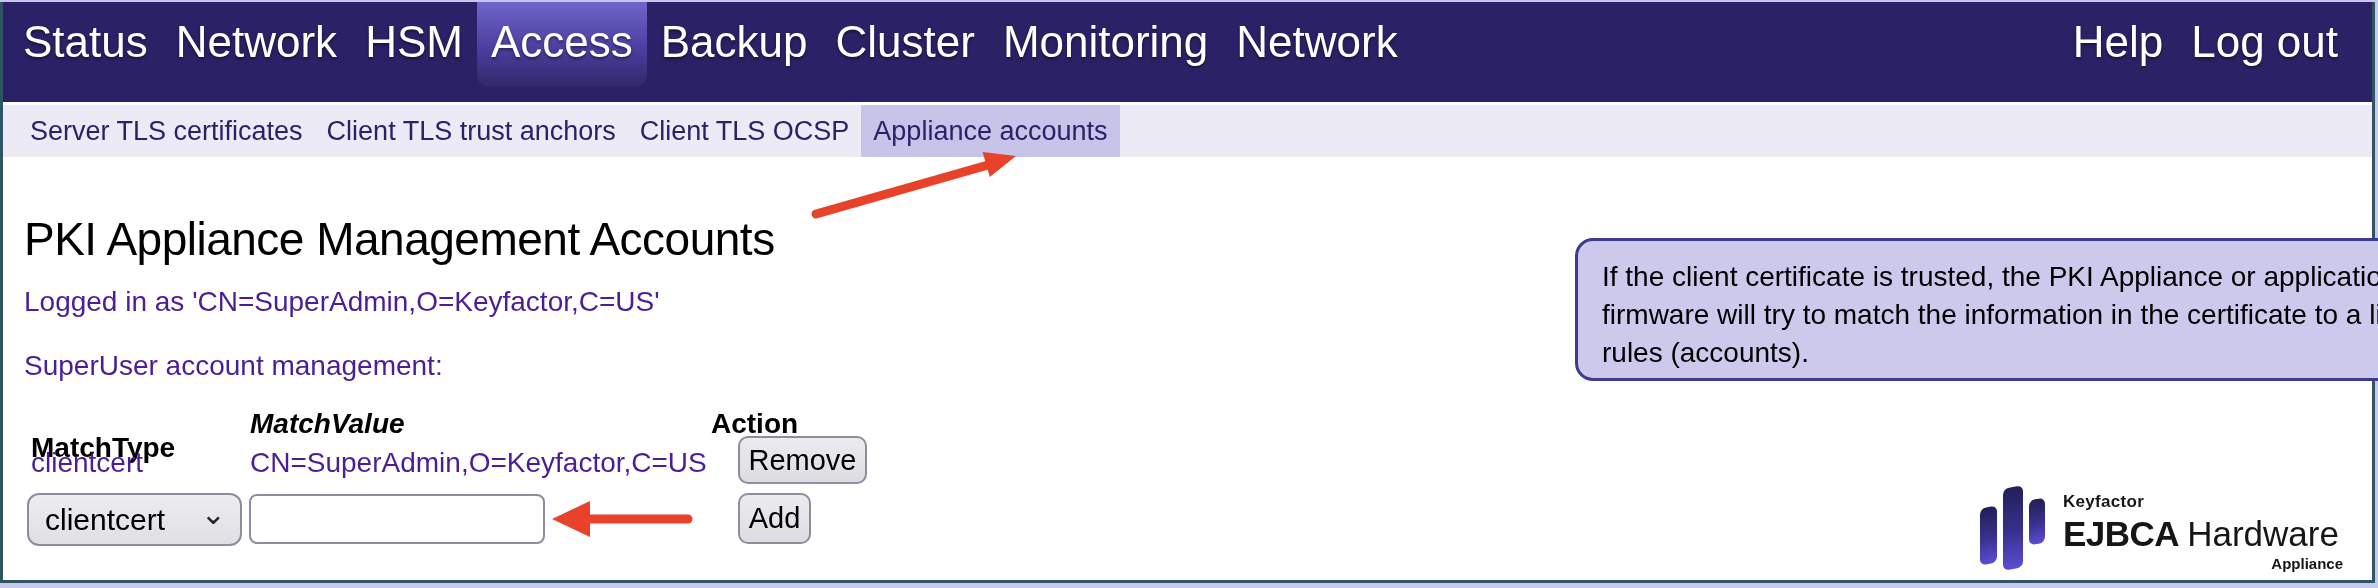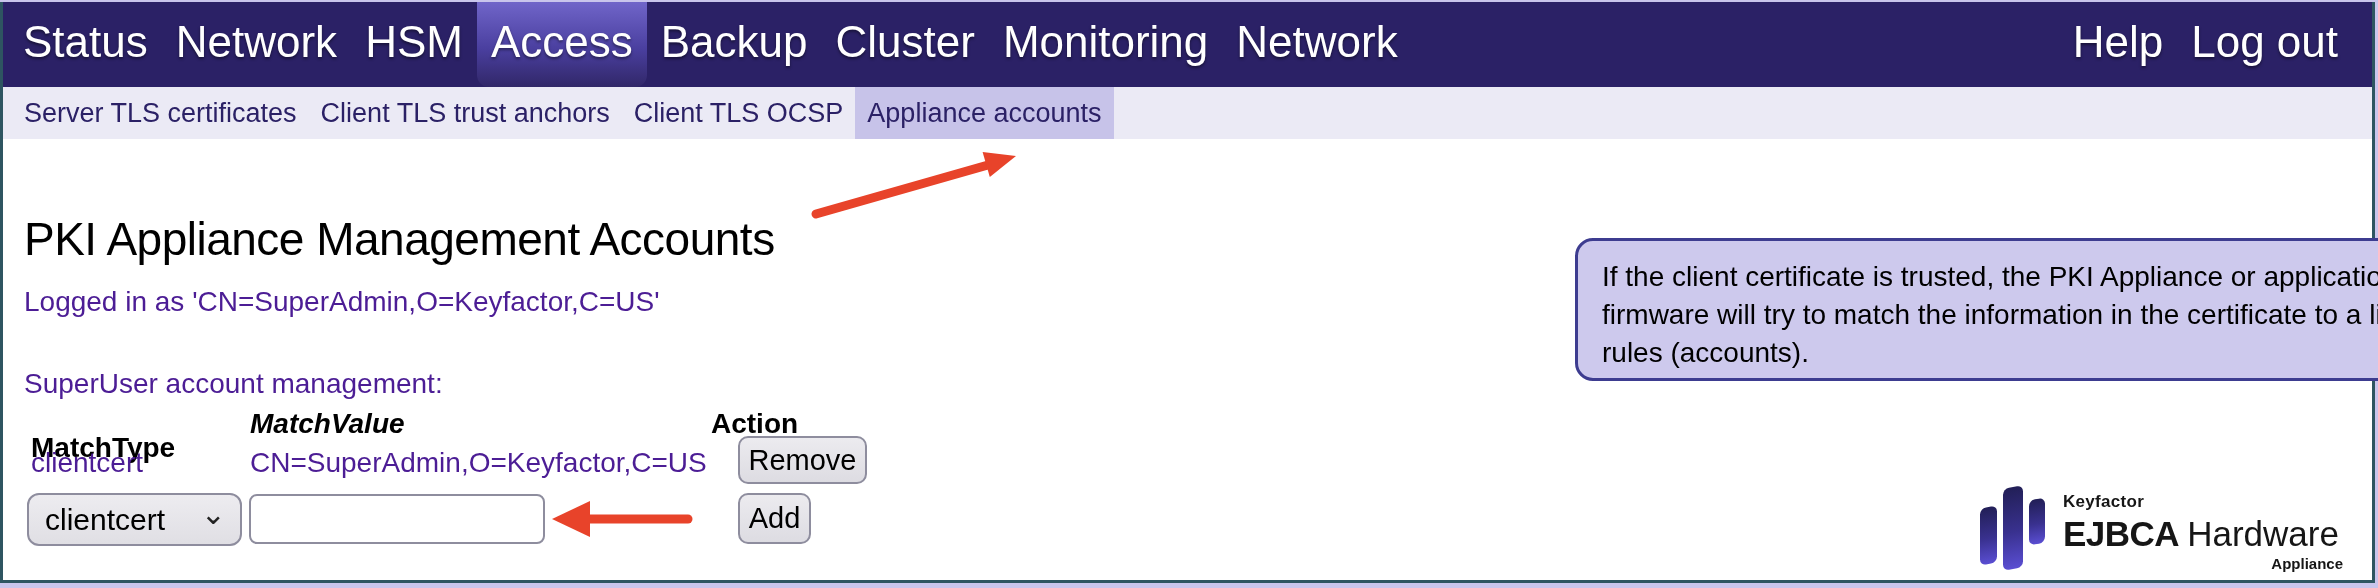--- a/index.html
+++ b/index.html
@@ -28,24 +28,24 @@
     text-shadow:0 2px 3px rgba(0,0,0,.45);
     cursor:default;white-space:nowrap;
   }
   .nav-item.active{
     background:linear-gradient(180deg,#7065c9 0%,#4a3f9f 55%,#312768 100%);
     border-radius:0 0 12px 12px;
   }
   .nav-spacer{flex:1;}
   
   .subnav{
-    position:absolute;top:85px;left:0;right:0;height:52px;
+    position:absolute;top:103px;left:0;right:0;height:52px;
     background:#ebeaf5;
     display:flex;align-items:stretch;
-    padding-left:9px;
+    padding-left:15px;
   }
   .subnav-item{
     font-size:27px;color:#2b2166;line-height:27px;
     padding:13px 12px 12px 12px;white-space:nowrap;cursor:default;
   }
   .subnav-item.active{background:#c7c3e9;}
   
   .abs{position:absolute;}
   .h1{font-size:46px;color:#000;letter-spacing:-.5px;white-space:nowrap;}
   .txt{font-size:28px;color:#4c1d95;white-space:nowrap;}
@@ -116,21 +116,21 @@
 
   <div class="subnav">
     <div class="subnav-item">Server TLS certificates</div>
     <div class="subnav-item">Client TLS trust anchors</div>
     <div class="subnav-item">Client TLS OCSP</div>
     <div class="subnav-item active">Appliance accounts</div>
   </div>
 
   <div class="abs h1" style="left:21px;top:210px;">PKI Appliance Management Accounts</div>
   <div class="abs txt" style="left:21px;top:284px;">Logged in as 'CN=SuperAdmin,O=Keyfactor,C=US'</div>
-  <div class="abs txt" style="left:21px;top:366px;">SuperUser account management:</div>
+  <div class="abs txt" style="left:21px;top:348px;">SuperUser account management:</div>
 
   <div class="abs th" style="left:28px;top:406px;margin-top:24px;">MatchType</div>
   <div class="abs th" style="left:247px;top:406px;font-style:italic;">MatchValue</div>
   <div class="abs th" style="left:708px;top:406px;">Action</div>
 
   <div class="abs txt" style="left:28px;top:445px;">clientcert</div>
   <div class="abs txt" style="left:247px;top:445px;">CN=SuperAdmin,O=Keyfactor,C=US</div>
   <button class="abs btn" style="left:705px;top:434px;width:129px;height:48px;">Remove</button>
 
   <div class="abs select" style="left:24px;top:491px;width:215px;height:53px;">

